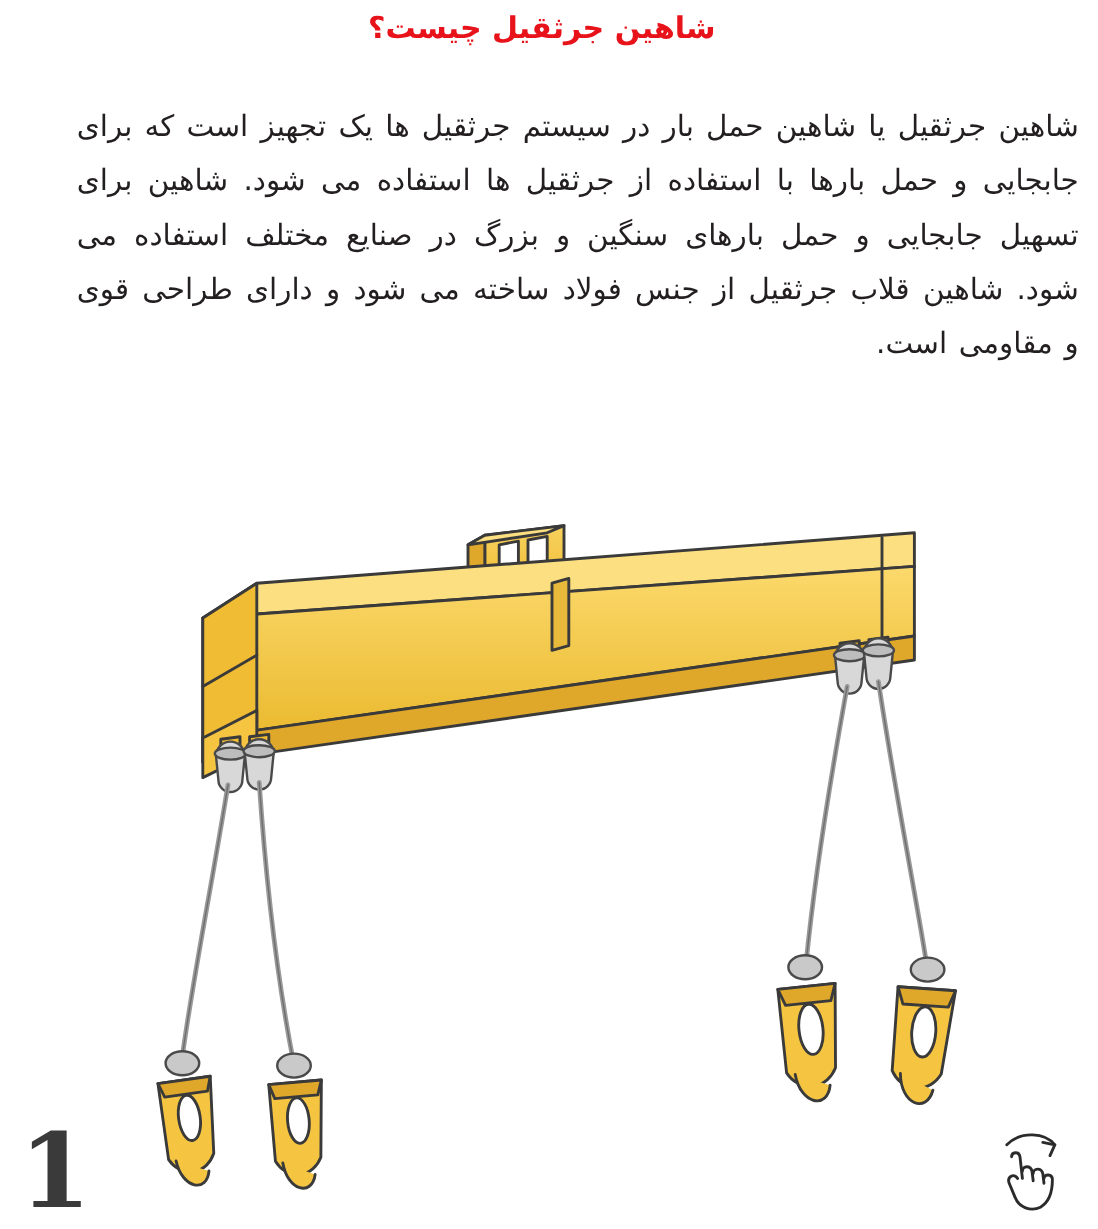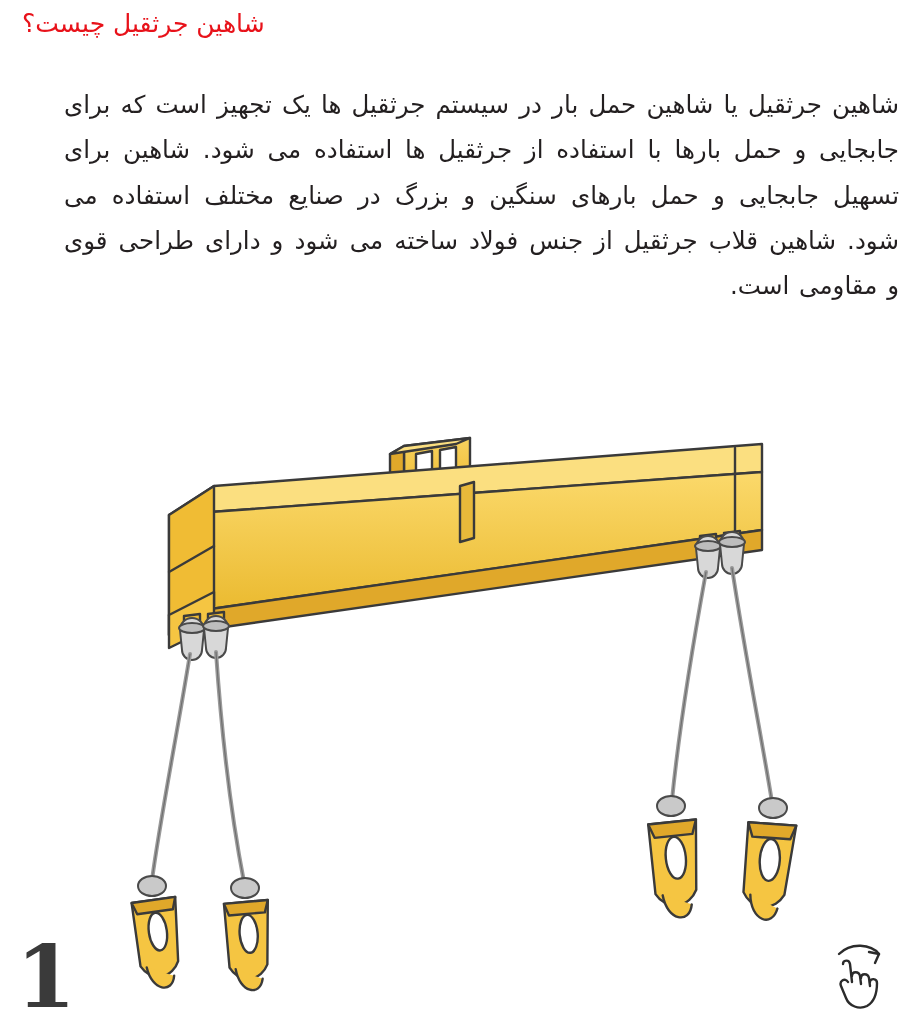--- a/index.html
+++ b/index.html
@@ -19,24 +19,24 @@
     position: absolute;
     inset: 0;
     background: #ffffff;
   }
 
   
   .title {
     position: absolute;
     top: 8px;
     right: 18px;
-    left: 22px;
-    text-align: left;
+    left: 6px;
+    text-align: center;
     color: #e8121a;
-    font-weight: normal;
+    font-weight: bold;
     font-size: 25px;
     letter-spacing: 0px;
     direction: rtl;
     line-height: 1.3;
   }
 
   
   .body-text {
     position: absolute;
     top: 82px;

